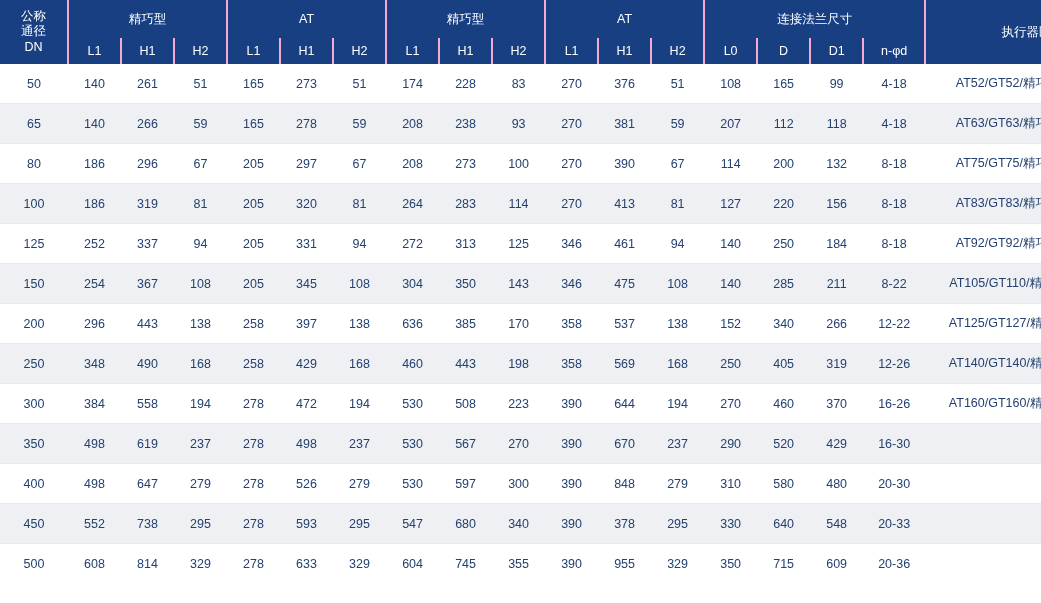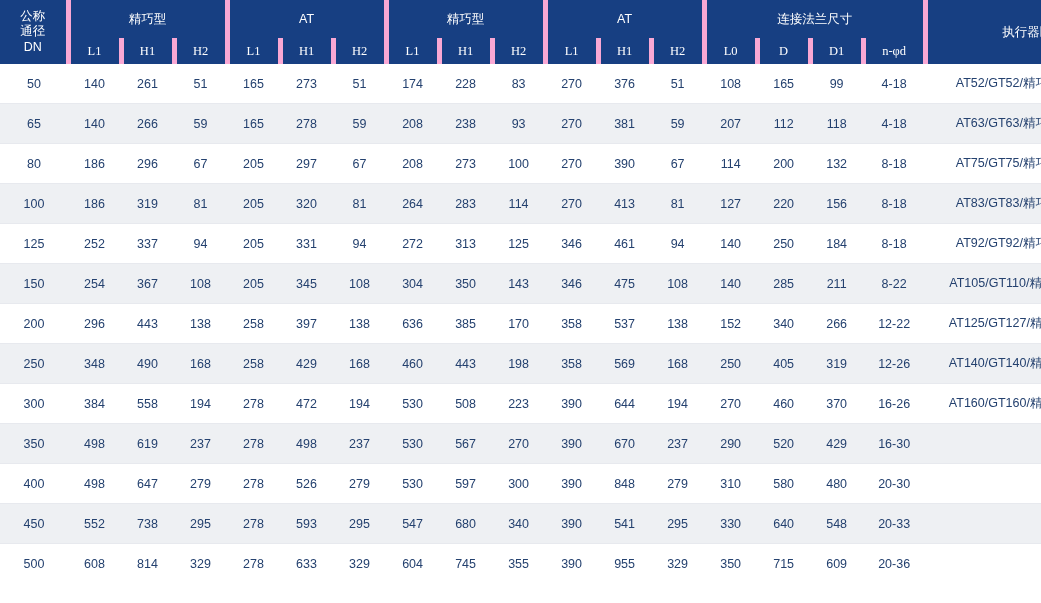--- a/index.html
+++ b/index.html
@@ -23,30 +23,29 @@
     text-align: center;
     vertical-align: middle;
     font-size: 12.5px;
     padding: 0;
   }
   
   thead th {
     background: #173f82;
     color: #ffffff;
     font-weight: normal;
-    border-right: 5px solid #f9a8d4;
+    border-right: 2px solid #f9a8d4;
   }
   thead tr.group-row th {
     height: 38px;
     font-size: 13px;
   }
   thead tr.sub-row th {
     height: 26px;
     font-size: 12px;
-    font-family: Liberation Serif, serif;
   }
   th.dn-cell {
     line-height: 1.25;
     font-size: 12.5px;
     width: 68px;
   }
   th.actuator-head {
     font-size: 13px;
     width: 214px;
   }
@@ -358,21 +357,21 @@
         <td>552</td>
         <td>738</td>
         <td>295</td>
         <td>278</td>
         <td>593</td>
         <td>295</td>
         <td>547</td>
         <td>680</td>
         <td>340</td>
         <td>390</td>
-        <td>541</td>
+        <td>378</td>
         <td>295</td>
         <td>330</td>
         <td>640</td>
         <td>548</td>
         <td>20-33</td>
         <td class="actuator-col"></td>
       </tr>
       <tr>
         <td class="dn-col">500</td>
         <td>608</td>

